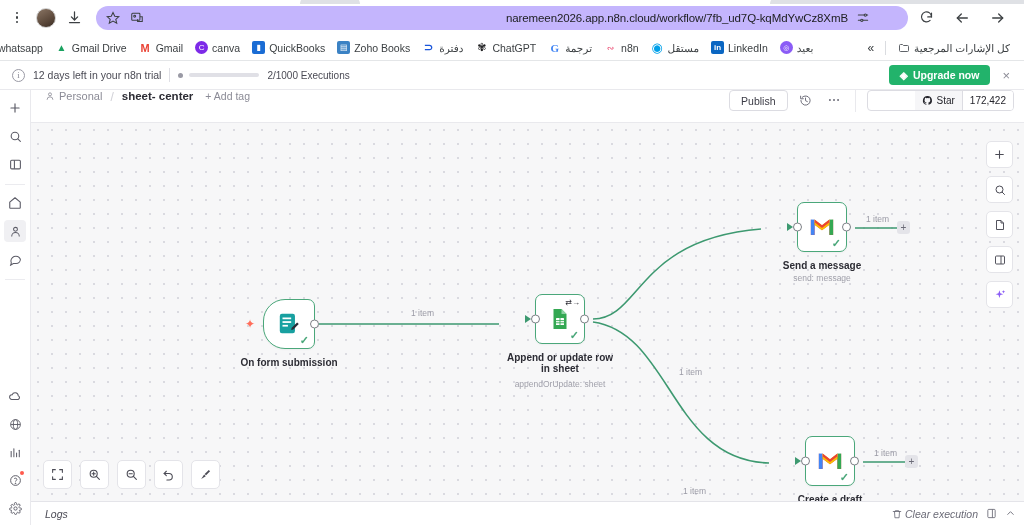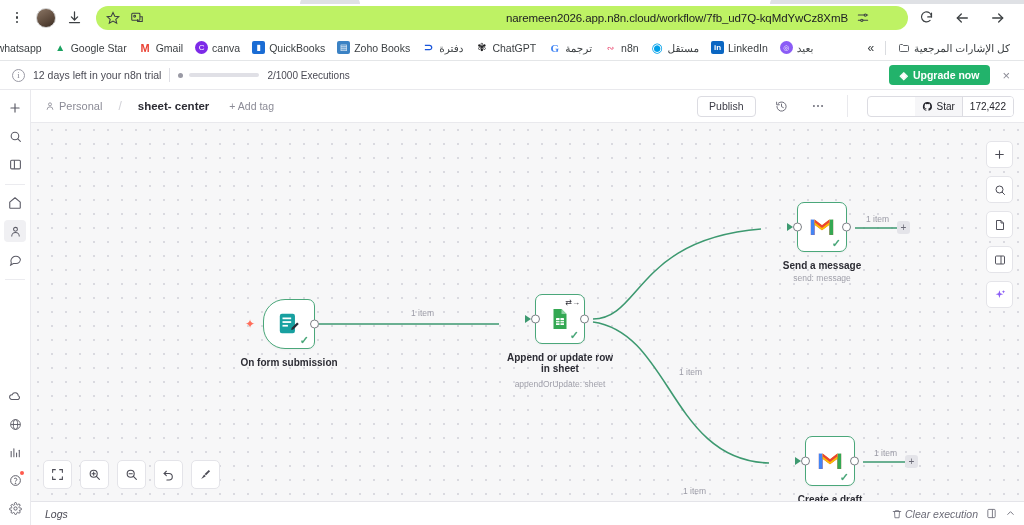--- a/index.html
+++ b/index.html
@@ -43,21 +43,21 @@
   .icon-btn {
     width: 24px; height: 24px;
     display: flex; align-items: center; justify-content: center;
     color: #3c4043;
     cursor: pointer;
   }
   .omnibox {
     flex: 1;
     height: 24px;
     margin: 0 6px 0 10px;
-    background: #bef264;
+    background: #c4b5fd;
     border-radius: 13px;
     display: flex;
     align-items: center;
     padding: 0 10px;
     position: relative;
   }
   .omnibox .ob-left { display:flex; align-items:center; gap:10px; }
   .omnibox .url {
     position: absolute;
     right: 60px;
@@ -162,23 +162,23 @@
 
   
   .main { flex:1; display:flex; flex-direction:column; position:relative; min-width:0;}
 
   
   .wf-header {
     height: 33px;
     background:#ffffff;
     border-bottom:1px solid #e9e9ed;
     display:flex;
-    align-items:center;
+    align-items:flex-start;
     padding: 0 10px 0 14px;
-    gap: 16px;
+    gap: 8px;
     position: relative;
     z-index: 5;
   }
   .crumb-personal { display:flex; align-items:center; gap:4px; font-size:11px; color:#8b8b96;}
   .crumb-slash { color:#d0d0d6; font-size:12px;}
   .crumb-name { font-size:11.5px; color:#2c2c34; font-weight:600;}
   .add-tag { font-size:10.5px; color:#8b8b96; cursor:pointer; margin-left:4px;}
   .wf-tabs {
     position:absolute;
     left: 405px;
@@ -432,21 +432,21 @@
   <div class="bm">
     <span class="fav" style="background:#7d2ae8;color:#fff;border-radius:50%;font-size:8px;">C</span>
     <span>canva</span>
   </div>
   <div class="bm">
     <span class="fav" style="color:#ea4335;font-weight:bold;font-size:11px;">M</span>
     <span>Gmail</span>
   </div>
   <div class="bm">
     <span class="fav" style="color:#1aa260;font-size:10px;">▲</span>
-    <span>Google Star</span>
+    <span>Gmail Drive</span>
   </div>
   <div class="bm">
 
     <span>whatsapp</span>
   </div>
 
 </div>
 
 <div class="trial-banner">
   <span class="info-circle">i</span>

